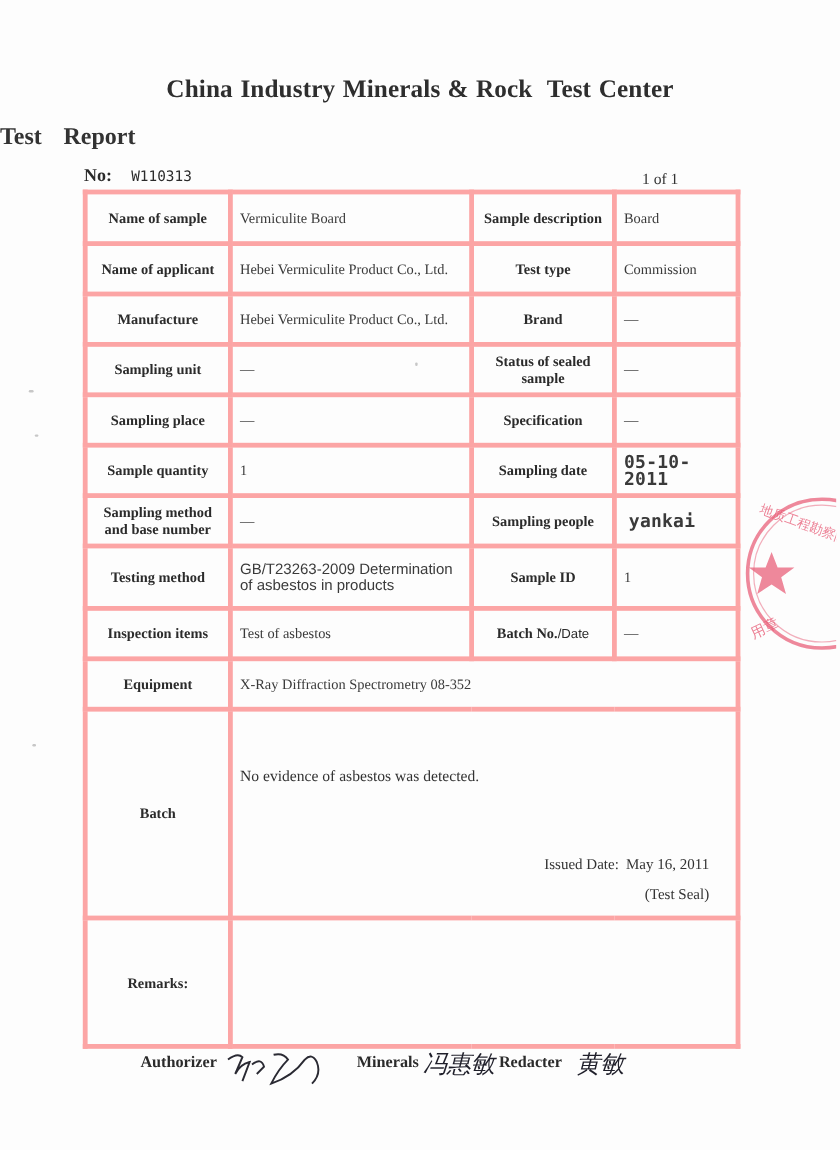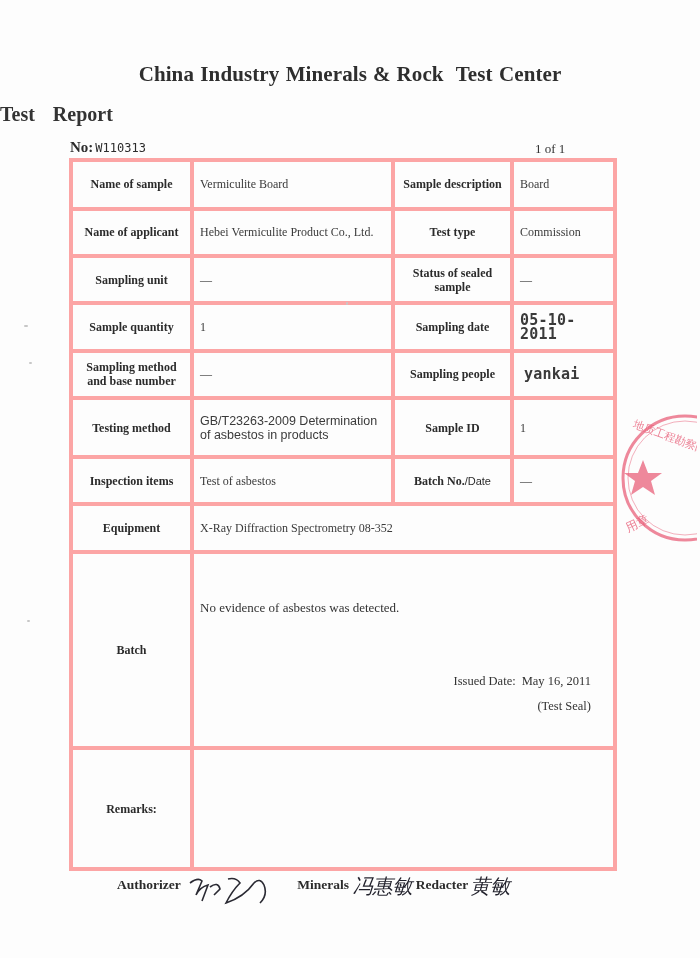--- a/index.html
+++ b/index.html
@@ -16,21 +16,21 @@
     .title .gap { display: inline-block; width: 12px; }
     .subtitle {
       position: absolute; left: 0; width: 700px; top: 103px; 
       font-size: 20px; font-weight: bold; color: #333;
     }
     .subtitle .gap { display: inline-block; width: 18px; }
     .docno {
       position: absolute; left: 70px; top: 139px; font-size: 15px; color: #2b2b2b;
     }
     .docno .lbl { font-weight: bold; }
-    .docno .val { font-family: "DejaVu Sans Mono", "Liberation Mono", monospace; font-size: 12px; margin-left: 2px; }
+    .docno .val { font-family: "DejaVu Sans Mono", "Liberation Mono", monospace; font-size: 12px; margin-left: 16px; }
     .pageof {
       position: absolute; left: 535px; top: 141px; font-size: 13px; color: #333;
     }
     table.rep {
       position: absolute; left: 69px; top: 158px; width: 544px; height: 713px;
       border-collapse: collapse; table-layout: fixed;
       border: 1.5px solid #555;
     }
     table.rep td {
       border: 4px solid #fca5a5; padding: 0 6px; font-size: 12px; vertical-align: middle;
@@ -88,23 +88,35 @@
     <td class="lab">Sample description</td>
     <td class="val">Board</td>
   </tr>
   <tr style="height:42px">
     <td class="lab">Name of applicant</td>
     <td class="val">Hebei Vermiculite Product Co., Ltd.</td>
     <td class="lab">Test type</td>
     <td class="val">Commission</td>
   </tr>
   <tr style="height:42px">
+    <td class="lab">Manufacture</td>
+    <td class="val">Hebei Vermiculite Product Co., Ltd.</td>
+    <td class="lab">Brand</td>
+    <td class="val">—</td>
+  </tr>
+  <tr style="height:42px">
     <td class="lab">Sampling unit</td>
     <td class="val">—</td>
     <td class="lab">Status of sealed sample</td>
+    <td class="val">—</td>
+  </tr>
+  <tr style="height:42px">
+    <td class="lab">Sampling place</td>
+    <td class="val">—</td>
+    <td class="lab">Specification</td>
     <td class="val">—</td>
   </tr>
   <tr style="height:42px">
     <td class="lab">Sample quantity</td>
     <td class="val">1</td>
     <td class="lab">Sampling date</td>
     <td class="val mono">05-10-2011</td>
   </tr>
   <tr style="height:42px">
     <td class="lab">Sampling method and base number</td>
@@ -145,21 +157,21 @@
 
 <div class="sign-line">
   <span>Authorizer</span>
   <span class="sig sig1">
     <svg width="100" height="34" viewBox="0 0 100 34" style="vertical-align:-14px">
       <path d="M6 10 Q14 4 18 8 L12 22 Q16 14 24 12 L18 28 M26 14 Q34 8 36 16 L30 22 M44 6 Q52 4 56 10 Q48 18 42 30 Q60 24 70 10 Q76 4 80 12 Q84 22 76 30" fill="none" stroke="#2a2a33" stroke-width="1.6"></path>
     </svg>
   </span>
   <span>Minerals</span>
   <span class="sig">冯惠敏</span>
-  <span>Redacter</span><span class="sig" style="margin-left:2px">黄敏</span>
+  <span>Redacter</span><span class="sig" style="margin-left:12px">黄敏</span>
 </div>
 
 <div class="stamp">
   <svg width="80" height="136" viewBox="0 0 80 136">
     <circle cx="68" cy="68" r="62" fill="none" stroke="#e8607a" stroke-width="3" opacity="0.75"></circle>
     <circle cx="68" cy="68" r="57" fill="none" stroke="#e8607a" stroke-width="1" opacity="0.5"></circle>
     <polygon points="24,50 29,63 43,63 32,71 36,85 24,77 12,85 16,71 5,63 19,63" fill="#e8607a" opacity="0.75" transform="translate(2,0)"></polygon>
     <text x="14" y="26" font-size="11" fill="#e8607a" opacity="0.8" transform="rotate(20 40 26)">地质工程勘察院</text>
     <text x="10" y="118" font-size="12" fill="#e8607a" opacity="0.8" transform="rotate(-25 20 118)">用章</text>
   </svg>

